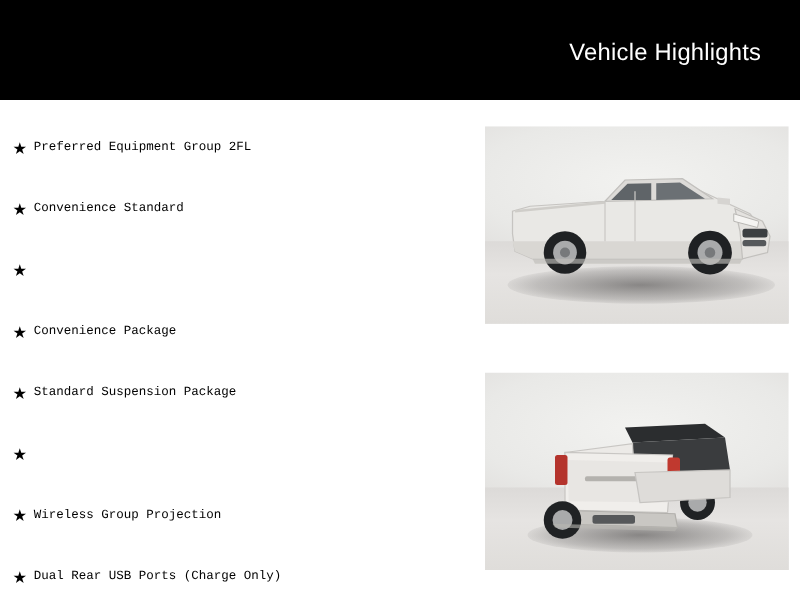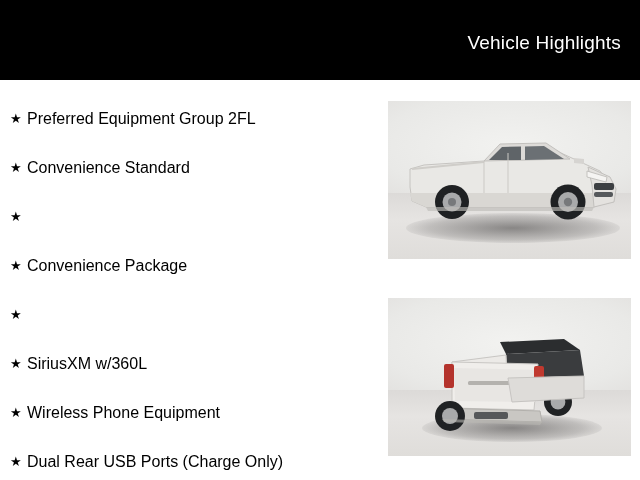--- a/index.html
+++ b/index.html
@@ -27,21 +27,21 @@
     height: 80px;
     background: #000000;
     display: flex;
     align-items: center;
     justify-content: flex-end;
   }
   #header-title {
     color: #ffffff;
     font-size: 19px;
     letter-spacing: 0.2px;
-    padding-right: 19px;
+    padding-right: 31px;
     padding-top: 6px;
     font-weight: 400;
   }
   
   #body {
     position: absolute;
     left: 0;
     top: 80px;
     width: 640px;
     height: 400px;
@@ -63,23 +63,24 @@
   .bullet {
     width: 17px;
     flex: 0 0 17px;
     color: #000000;
     font-size: 13px;
     line-height: 49px;
     text-align: left;
   }
   .feature-label {
     color: #000000;
-    font-size: 16px;
+    font-size: 10px;
     line-height: 49px;
     white-space: nowrap;
+    font-family: Liberation Mono, monospace;
   }
   
   .photo {
     position: absolute;
     background: #ffffff;
     overflow: hidden;
   }
   #photo-front {
     left: 388px;
     top: 21px;
@@ -146,30 +147,30 @@
         <span class="bullet">★</span>
       </div>
 
       <div class="feature-row">
         <span class="bullet">★</span>
         <span class="feature-label">Convenience Package</span>
       </div>
 
       <div class="feature-row">
         <span class="bullet">★</span>
-      </div>
-
-      <div class="feature-row">
-        <span class="bullet">★</span>
-        <span class="feature-label">SiriusXM w/360L</span>
-      </div>
-
-      <div class="feature-row">
-        <span class="bullet">★</span>
-        <span class="feature-label">Wireless Phone Equipment</span>
+        <span class="feature-label">Standard Suspension Package</span>
+      </div>
+
+      <div class="feature-row">
+        <span class="bullet">★</span>
+      </div>
+
+      <div class="feature-row">
+        <span class="bullet">★</span>
+        <span class="feature-label">Wireless Group Projection</span>
       </div>
 
       <div class="feature-row">
         <span class="bullet">★</span>
         <span class="feature-label">Dual Rear USB Ports (Charge Only)</span>
       </div>
 
     </div>
 
     <div class="photo" id="photo-front">

